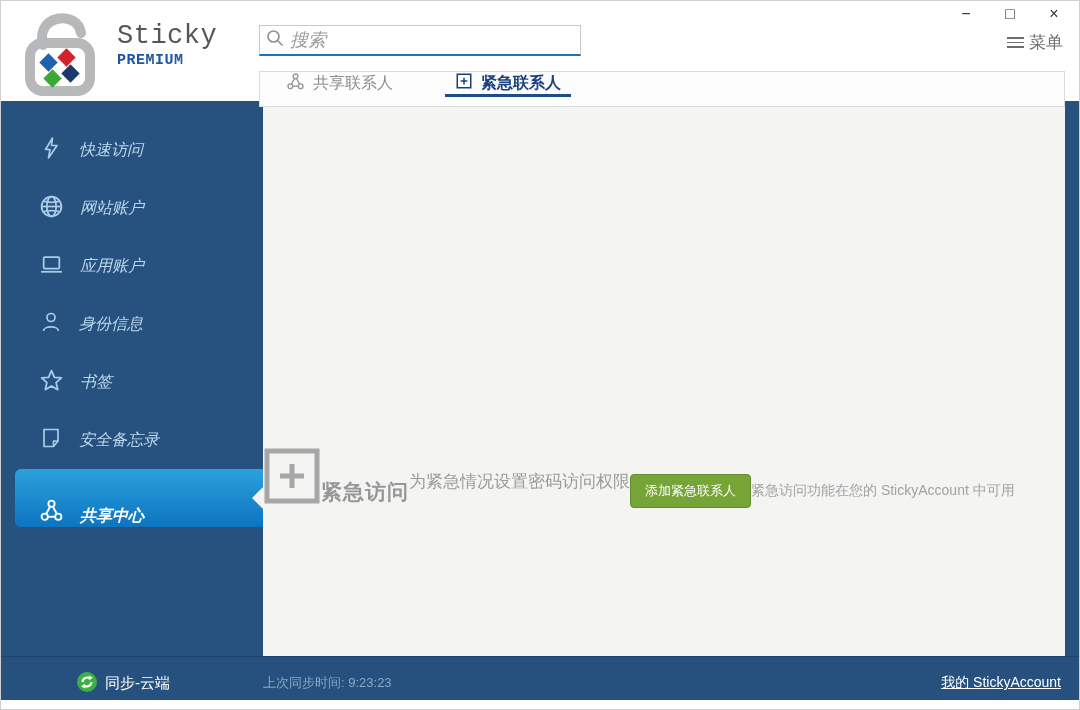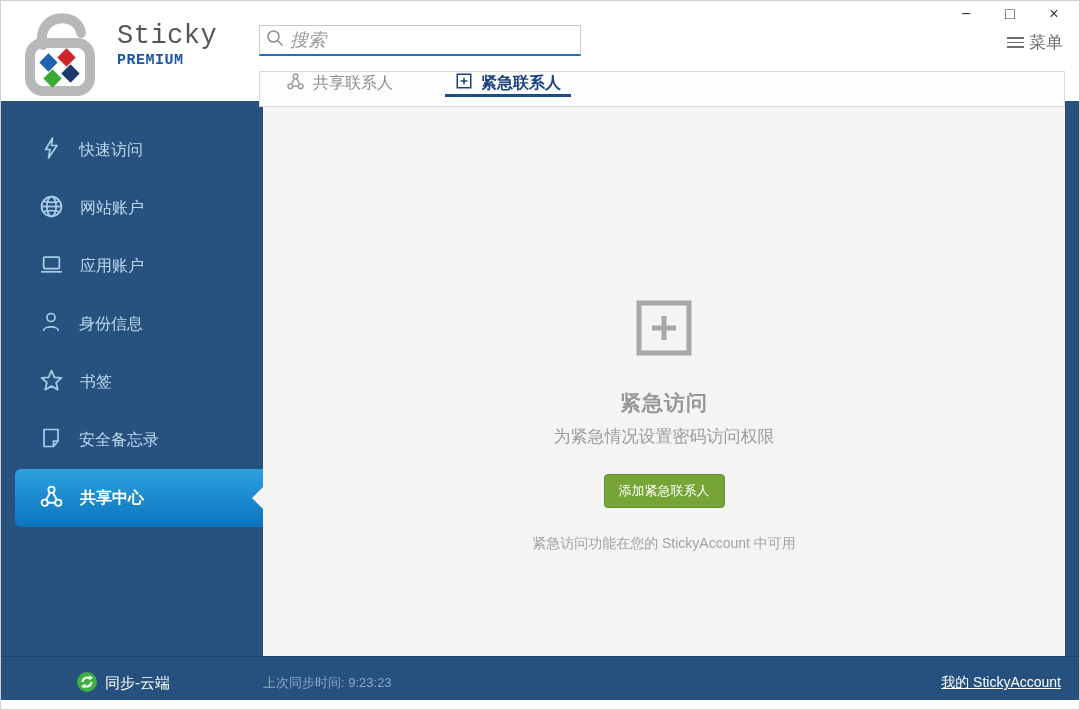--- a/index.html
+++ b/index.html
@@ -32,35 +32,35 @@
 
   
   .tabbar { position:absolute; left:258px; top:70px; width:806px; height:36px; background:#fdfdfd;
     border:1px solid #dadada; display:flex; align-items:flex-start; padding-left:16px; z-index:3; }
   .tab { display:flex; align-items:center; gap:8px; padding:0 10px; margin-right:42px; font-size:16px;
     color:#8d8d8d; cursor:default; border-bottom:3px solid transparent; }
   .tab.active { color:#1b4080; font-weight:bold; border-bottom:3px solid #1c4e8c; }
   .tab svg { flex:0 0 auto; }
 
   
-  .sidebar { position:absolute; left:0; top:100px; width:262px; height:555px; background:#27527f; padding-top:20px; }
+  .sidebar { position:absolute; left:0; top:100px; width:262px; height:555px; background:#27527f; padding-top:20px;font-style:italic; }
   .side-item { position:relative; height:58px; display:flex; align-items:center; gap:16px;
     padding-left:38px; color:#bcd7ec; font-size:16px; cursor:default; }
   .side-item svg { flex:0 0 auto; }
   .side-item.selected { margin-left:14px; padding-left:24px; border-radius:6px 0 0 6px;
-    background:linear-gradient(#2ba1dd, #0d74c0); color:#ffffff; font-weight:bold; }
+    background:linear-gradient(#2ba1dd, #0d74c0); color:#ffffff; font-weight:bold;align-items:flex-end; }
   .side-item.selected .notch { position:absolute; right:0; top:50%; transform:translateY(-50%);
     width:0; height:0; border-top:11px solid transparent; border-bottom:11px solid transparent;
     border-right:11px solid #f4f4f3; }
   .badge { position:absolute; right:22px; top:50%; transform:translateY(-50%); width:29px; height:29px;
     border-radius:50%; background:#f58220; color:#fff; font-size:13px; font-weight:bold;
     display:flex; align-items:center; justify-content:center; }
 
   .content { position:absolute; left:262px; top:100px; width:802px; height:555px; background:#f4f4f3;
-    display:flex; flex-direction:column; align-items:center; padding-top:198px; }
+    display:flex; flex-direction:row; align-items:center; padding-top:198px; }
   .content-title { margin-top:28px; font-size:21px; font-weight:bold; color:#979797; letter-spacing:1px; }
   .content-sub { margin-top:8px; font-size:17px; color:#9b9b9b; }
   .add-btn { margin-top:26px; background:#76a437; border:1px solid #648e2e; border-radius:4px;
     color:#ffffff; font-size:13px; padding:7px 14px; cursor:pointer; font-family:"Liberation Sans", sans-serif; }
   .content-note { margin-top:27px; font-size:14px; color:#a2a2a2; }
 
   .right-strip { position:absolute; left:1064px; top:100px; width:16px; height:555px; background:#27527f; }
 
   
   .statusbar { position:absolute; left:0; top:655px; width:1080px; height:44px; background:#26507d;

